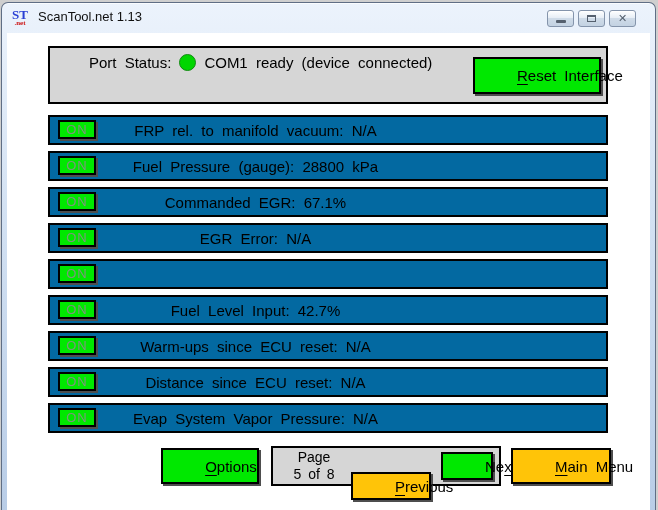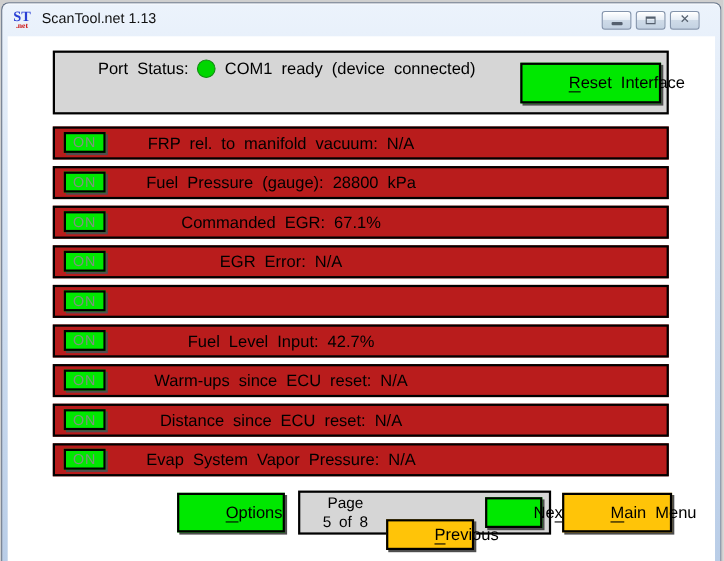--- a/index.html
+++ b/index.html
@@ -64,21 +64,21 @@
     display:grid; place-items:center; font-size:15px; color:#000;
     word-spacing:4px; white-space:nowrap; cursor:default;padding-left:42px;
   }
   .btn.green { background:#00e800; }
   .btn.gold  { background:#ffc408; }
   .u { text-decoration:underline; text-underline-offset:3px; }
   .reset-btn { position:absolute; right:5px; top:9px; width:128px; height:37px; }
   .rows { position:absolute; left:41px; top:82px; width:560px; }
   .sensor-row {
     position:relative; height:30px; margin-bottom:6px;
-    border:2px solid #000; background:#b91c1c;
+    border:2px solid #000; background:#0369a1;
   }
   .on-btn {
     position:absolute; left:8px; top:3px; width:38px; height:19px;
     background:#00e800; border:2px solid #000; box-shadow:2px 2px 0 #4e4e4e;
     color:#7d947d; font-size:13px; display:grid; place-items:center;
     letter-spacing:1px; cursor:default;
   }
   .row-label {
     position:absolute; left:0; right:145px; top:0; bottom:0;
     display:flex; align-items:center; justify-content:center;

